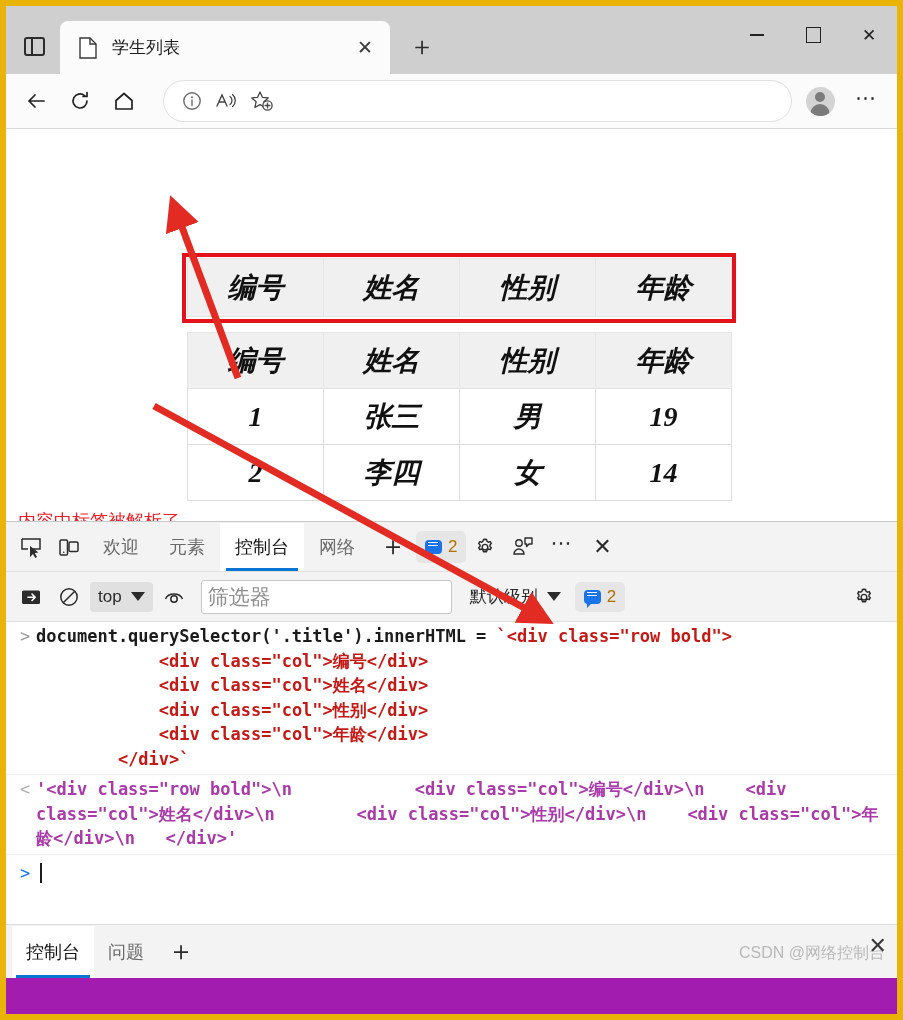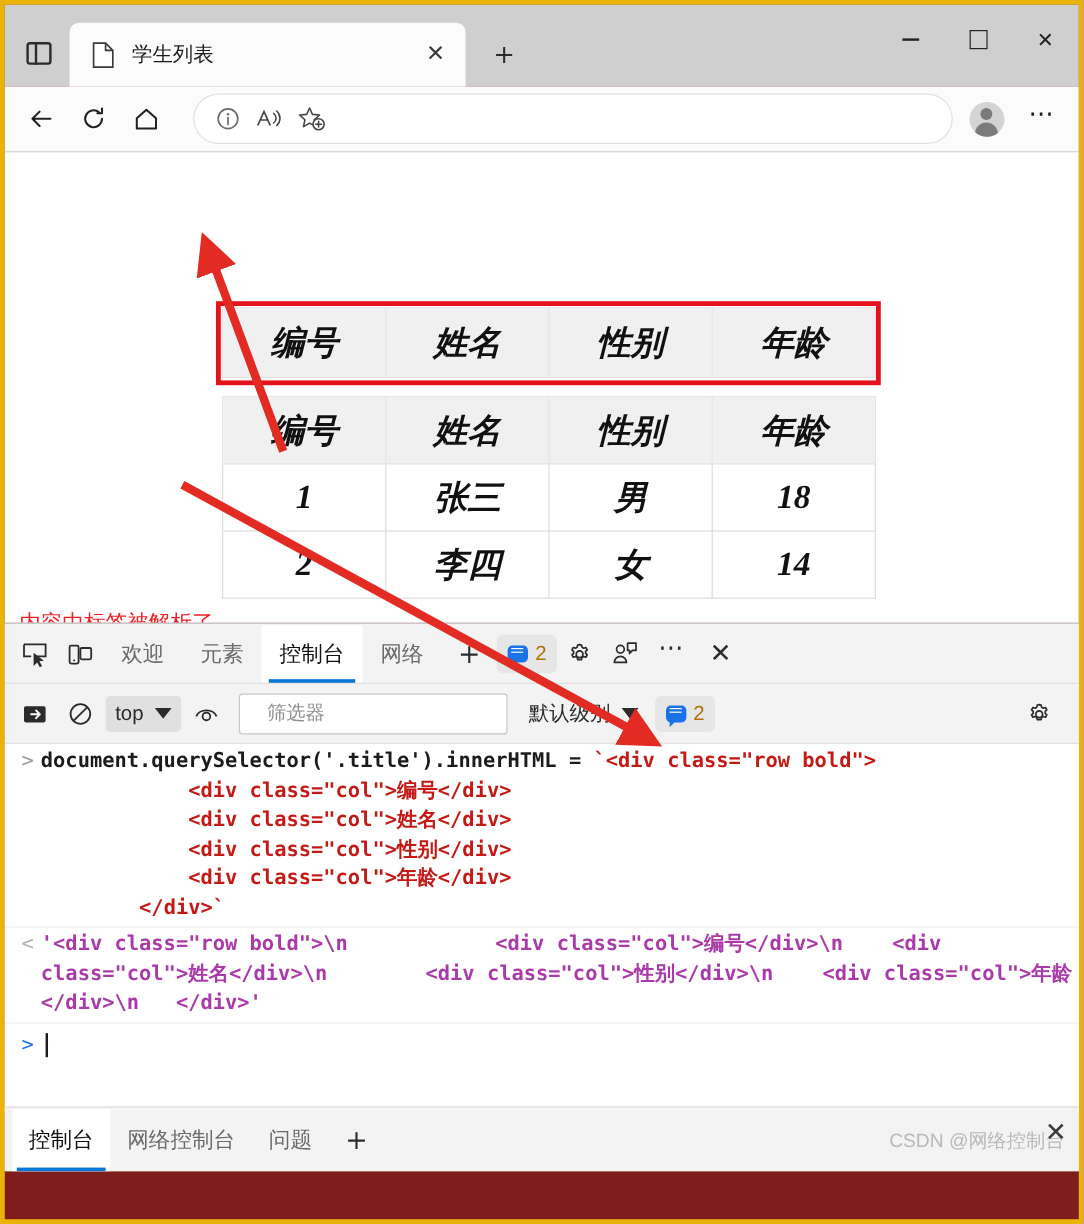--- a/index.html
+++ b/index.html
@@ -5,22 +5,22 @@
   * { box-sizing: border-box; margin: 0; padding: 0; }
   html, body {
     width: 903px; height: 1020px;
     font-family: "Liberation Sans", sans-serif;
     background: #ffffff;
     overflow: hidden;
   }
   #root {
     position: relative;
     width: 903px; height: 1020px;
-    background: #7f1d1d;
-    border: 4px solid #eab308;
+    background: #a21caf;
+    border: 6px solid #eab308;
   }
 
   
   .tabstrip {
     position: relative;
     height: 68px;
     background: #cfcfcf;
     display: flex;
     align-items: flex-end;
     padding-left: 8px;
@@ -309,28 +309,28 @@
     height: 30px;
     display: flex; align-items: center;
     padding: 0 8px;
     gap: 9px;
     font-size: 17px; color: #2b2b2b;
     flex: none;
     margin: 0 2px;
   }
   .caret { width:0;height:0;border-left:7px solid transparent;border-right:7px solid transparent;border-top:9px solid #2b2b2b; }
   .filter-input {
-    width: 224px; height: 34px;
+    width: 251px; height: 34px;
     background: #ffffff;
     border: 1px solid #c8c8c8;
     border-radius: 3px;
     display: flex; align-items: center;
-    padding: 0 23px;
+    padding: 0 6px;
     margin-left: 8px;
-    font-size: 16px; color: #8e8e8e;
+    font-size: 21px; color: #8e8e8e;
     flex: none;
   }
   .level-select {
     display: flex; align-items: center;
     gap: 9px;
     margin-left: 18px;
     font-size: 17px; color: #2b2b2b;
     flex: none;
   }
   .level-pill {
@@ -501,21 +501,21 @@
           <tr class="head">
         <td>编号</td>
         <td>姓名</td>
         <td>性别</td>
         <td>年龄</td>
       </tr>
       <tr>
         <td>1</td>
         <td>张三</td>
         <td>男</td>
-        <td>18</td>
+        <td>19</td>
       </tr>
       <tr>
         <td>2</td>
         <td>李四</td>
         <td>女</td>
         <td>14</td>
       </tr>
     </tbody>
       </table>
 
@@ -630,21 +630,20 @@
       </div>
 
       <div class="con-prompt-row">
         <div class="con-gutter blue">&gt;</div>
         <span class="caret-bar"></span>
       </div>
     </div>
 
     <div class="drawer">
       <div class="drawer-tab active">控制台</div>
-      <div class="drawer-tab">网络控制台</div>
       <div class="drawer-tab">问题</div>
       <div class="dt-plus">＋</div>
       <div class="watermark">CSDN @网络控制台</div>
       <div class="drawer-close">✕</div>
     </div>
   </div>
 
   <svg class="arrows">
     <defs>
       <marker id="ah" markerWidth="5" markerHeight="5" refX="2.6" refY="2.5" orient="auto">

